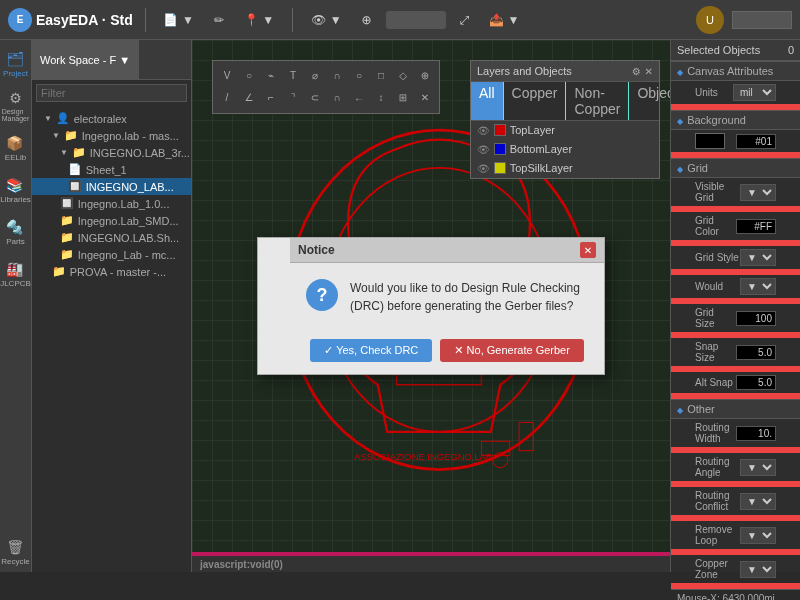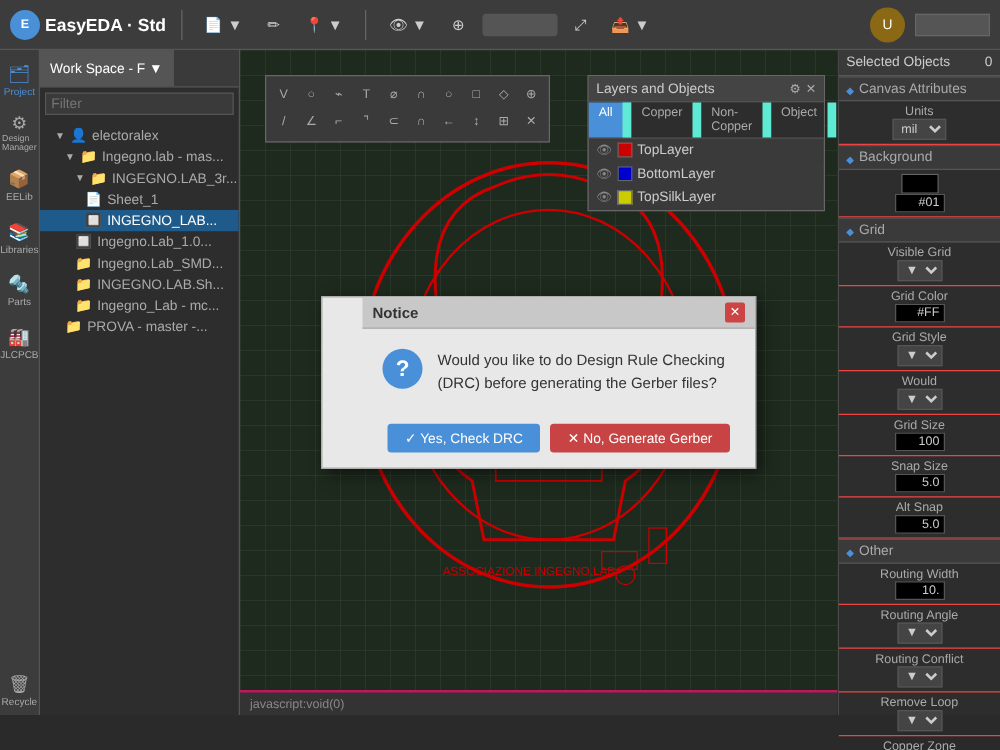--- a/index.html
+++ b/index.html
@@ -170,22 +170,22 @@
       padding: 4px 6px;
       background: #444;
       font-size: 11px; color: #ccc;
       border-bottom: 1px solid #555;
     }
     .layers-tabs {
       display: flex; background: #2d2d2d;
       border-bottom: 1px solid #555;
     }
     .layer-tab {
-      padding: 3px 8px; font-size: 10px; color: #aaa;
-      cursor: pointer; border-right: 7px solid #5eead4;
+      padding: 3px 8px; font-size: 14px; color: #aaa;
+      cursor: pointer; border-right: 1px solid #5eead4;
     }
     .layer-tab.active { background: #4a90d9; color: #fff; }
     .layer-row {
       display: flex; align-items: center; gap: 4px;
       padding: 3px 6px; font-size: 11px; color: #ccc;
       border-bottom: 1px solid #3a3a3a;
     }
     .layer-color-box {
       width: 12px; height: 12px; border: 1px solid #666;
     }
@@ -208,21 +208,21 @@
     .section-header {
       background: #3a3a3a; color: #aaa;
       padding: 3px 6px; font-size: 11px;
       border-bottom: 1px solid #555;
       border-top: 1px solid #555;
       display: flex; align-items: flex-end; gap: 4px;
     }
     .section-header::before { content: '◆'; font-size: 8px; color: #4a90d9; }
     .prop-row {
       display: flex; align-items: center; justify-content: space-between;
-      padding: 3px 24px; border-bottom: 1px solid #ef4444; flex-direction: column;
+      padding: 3px 24px; border-bottom: 6px solid #ef4444;
     }
     .prop-label { color: #aaa; font-size: 10px; }
     .prop-value {
       background: #000000; border: 1px solid #555;
       color: #ccc; font-size: 10px;
       padding: 1px 3px; min-width: 40px; text-align: right;
     }
     .prop-select {
       background: #444; border: 1px solid #555;
       color: #ccc; font-size: 10px; padding: 1px 2px;
@@ -287,23 +287,23 @@
     }
     .btn-no {
       background: #c84444; color: white; border: none;
       padding: 5px 14px; border-radius: 3px; cursor: pointer;
       font-size: 11px;
     }
 
     .status-bar {
       position: absolute; bottom: 0; left: 0; right: 0;
       height: 20px; background: #333;
-      border-top: 2px solid #be185d;
+      border-top: 4px solid #be185d;
       display: flex; align-items: center;
-      font-size: 10px; color: #888; padding: 0 8px;
+      font-size: 10px; color: #888; padding: 0 8px; font-weight: bold;
     }
   </style>
 </head>
 <body>
 
 <div id="top-toolbar">
   <div class="logo-area">
     <div class="logo-icon">E</div>
     <span>EasyEDA · Std</span>
   </div>
@@ -353,21 +353,21 @@
     </div>
     <div style="flex:1"></div>
     <div class="sidebar-icon-btn">
       <span class="icon-sym">🗑</span>
       <span style="font-size:8px">Recycle</span>
     </div>
   </div>
 
   <div id="project-panel">
 
-    <div style="display:flex;align-items:stretch;border-bottom:1px solid #555;background:#3a3a3a;height:30px;">
+    <div style="display:flex;align-items:stretch;border-bottom:1px solid #555;background:#3a3a3a;height:40px;">
       <div style="padding:0 8px;display:flex;align-items:center;font-size:11px;color:#fff;border-right:1px solid #555;cursor:pointer;background:#555;">
         <span>Work Space - F ▼</span>
       </div>
     </div>
     <div style="padding:4px;">
       <input class="filter-input" type="text" placeholder="Filter" style="">
     </div>
     <div class="tree-area">
       <div class="tree-item">
         <span style="font-size:8px">▼</span>

